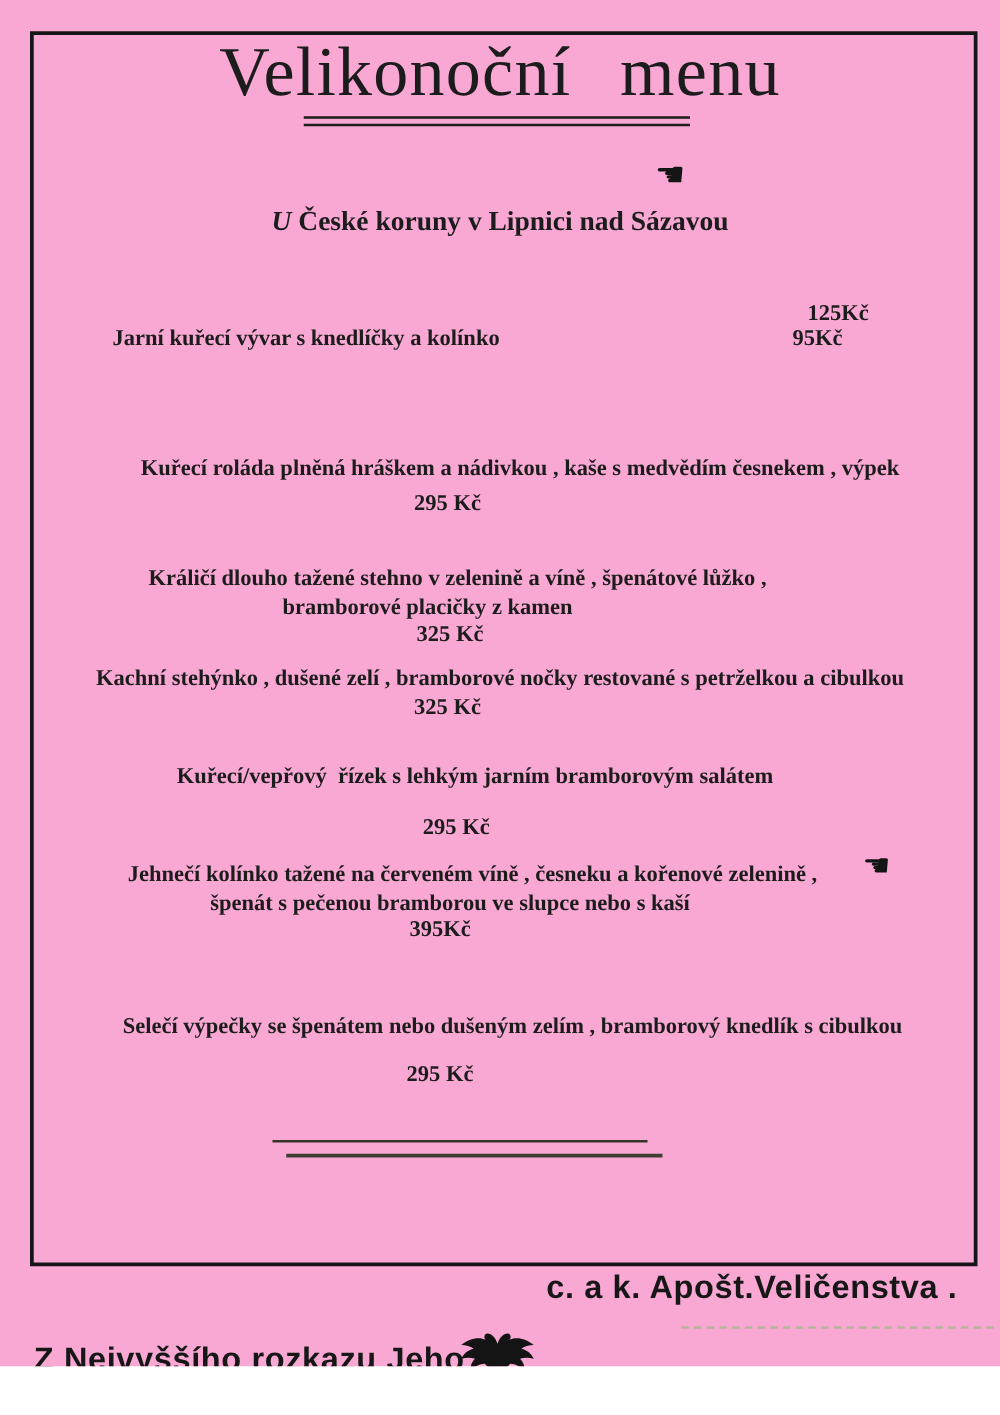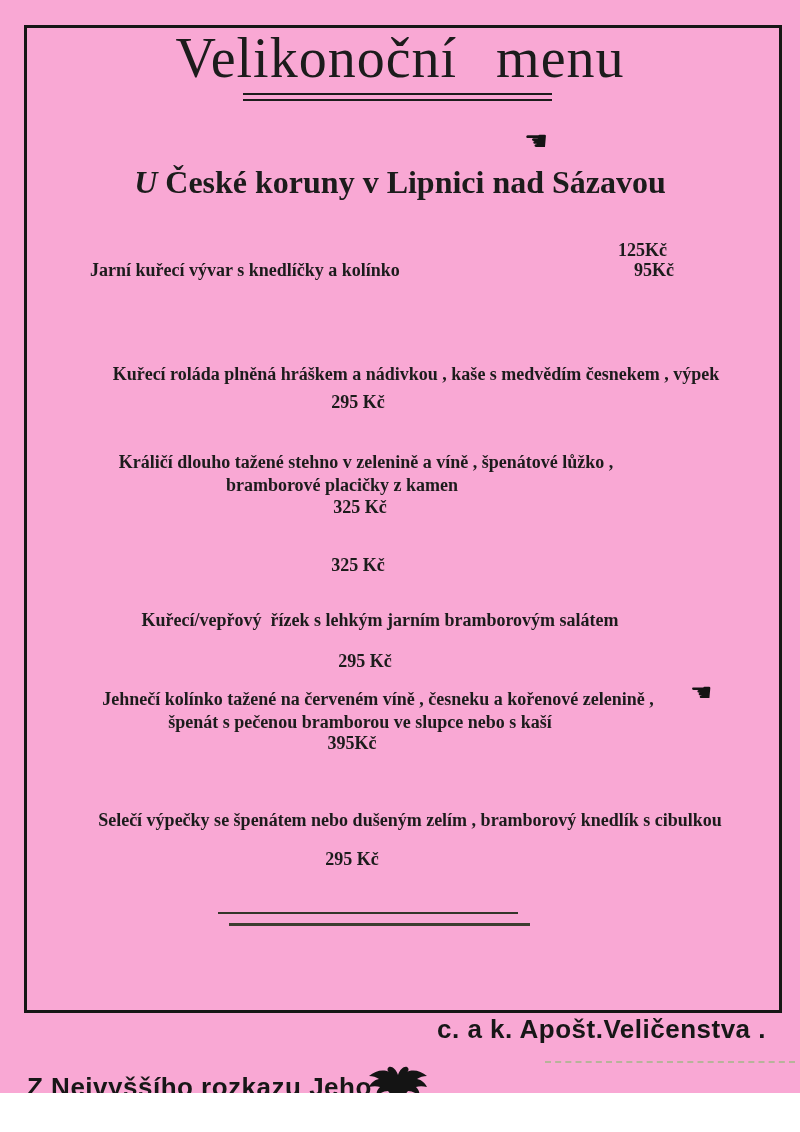--- a/index.html
+++ b/index.html
@@ -51,35 +51,35 @@
     line-height: 1;
     color: #141414;
   }
   .hand-1 { top: 127px; left: 524px; font-size: 27px; }
   .hand-2 { top: 680px; left: 690px; font-size: 25px; }
 
   .venue {
     top: 164px; left: 0; width: 800px;
     text-align: center;
     font-weight: bold;
-    font-size: 32px;
+    font-size: 22px;
     white-space: pre;
   }
   .venue-prefix { font-style: italic; }
 
   .item {
     font-weight: bold;
     font-size: 18px;
     white-space: pre;
     line-height: 1.15;
   }
   .center { left: 0; width: 800px; text-align: center; }
 
   .soup-name-1  { top: 240px; left: 90px; }
-  .soup-price-1 { top: 240px; left: 618px; }
+  .soup-price-1 { top: 240px; left: 646px; }
   .soup-name-2  { top: 260px; left: 90px; }
   .soup-price-2 { top: 260px; left: 610px; margin-left: 24px; }
 
   .m1-l1 { top: 364px; padding-left: 16px; }
   .m1-p  { top: 392px; left: -42px; }
   .m2-l1 { top: 452px; left: -34px; }
   .m2-l2 { top: 475px; left: -58px; }
   .m2-p  { top: 497px; left: -40px; }
   .m3-l1 { top: 532px; }
   .m3-p  { top: 555px; left: -42px; }
@@ -128,20 +128,21 @@
   <span class="abs item soup-name-2">Jarní kuřecí vývar s knedlíčky a kolínko</span>
   <span class="abs item soup-price-2">95Kč</span>
 
   <div class="abs item center m1-l1">Kuřecí roláda plněná hráškem a nádivkou , kaše s medvědím česnekem , výpek</div>
   <div class="abs item center m1-p">295 Kč</div>
 
   <div class="abs item center m2-l1">Králičí dlouho tažené stehno v zelenině a víně , špenátové lůžko ,</div>
   <div class="abs item center m2-l2">bramborové placičky z kamen</div>
   <div class="abs item center m2-p">325 Kč</div>
 
+  <div class="abs item center m3-l1">Kachní stehýnko , dušené zelí , bramborové nočky restované s petrželkou a cibulkou</div>
   <div class="abs item center m3-p">325 Kč</div>
 
   <div class="abs item center m4-l1">Kuřecí/vepřový  řízek s lehkým jarním bramborovým salátem</div>
   <div class="abs item center m4-p">295 Kč</div>
 
   <div class="abs item center m5-l1">Jehnečí kolínko tažené na červeném víně , česneku a kořenové zelenině ,</div>
   <div class="abs item center m5-l2">špenát s pečenou bramborou ve slupce nebo s kaší</div>
   <div class="abs item center m5-p">395Kč</div>
   <span class="abs hand hand-2">☚</span>
 

